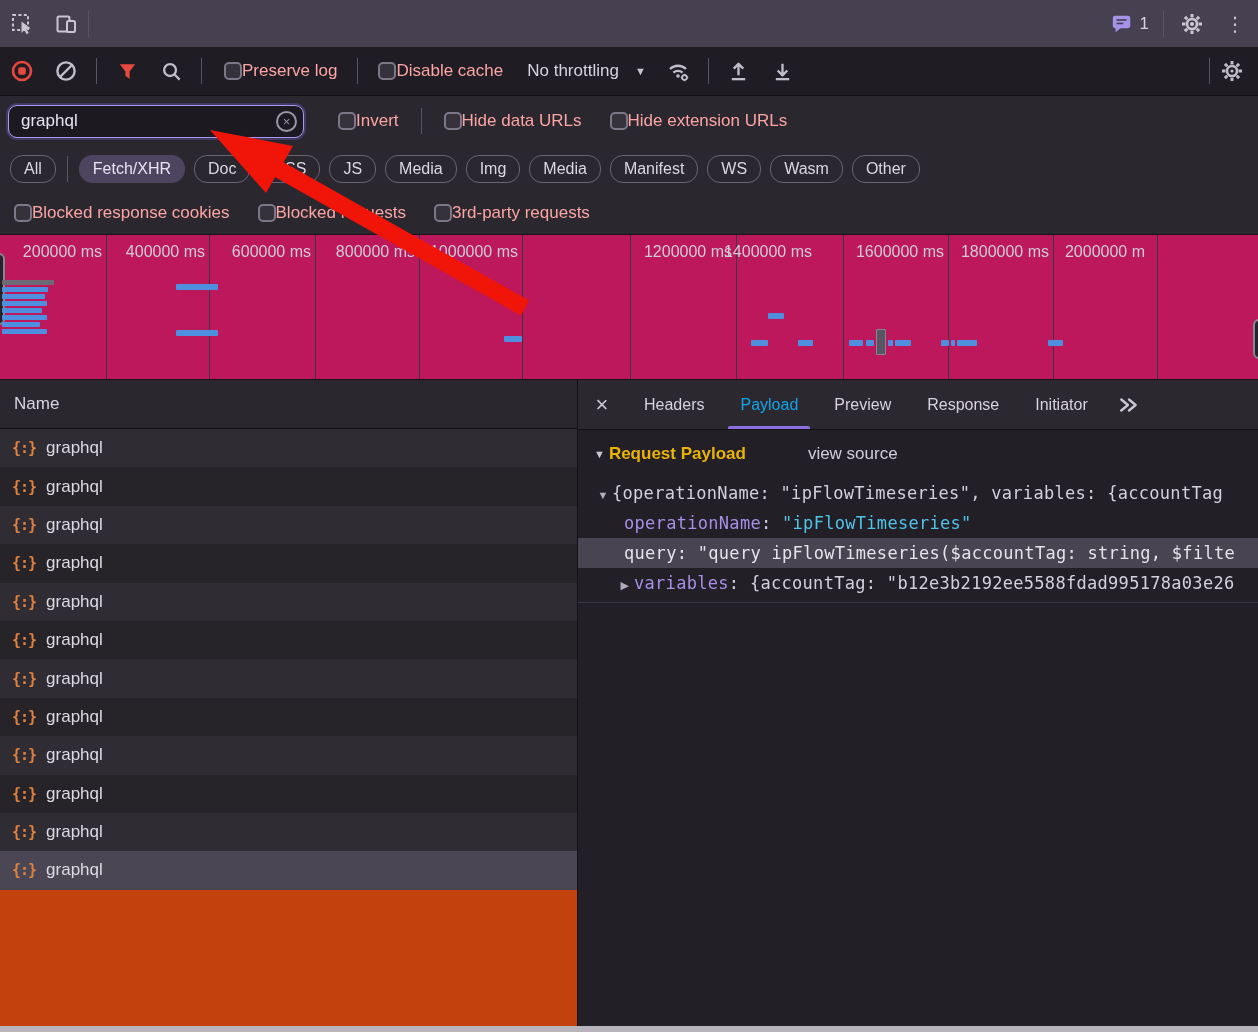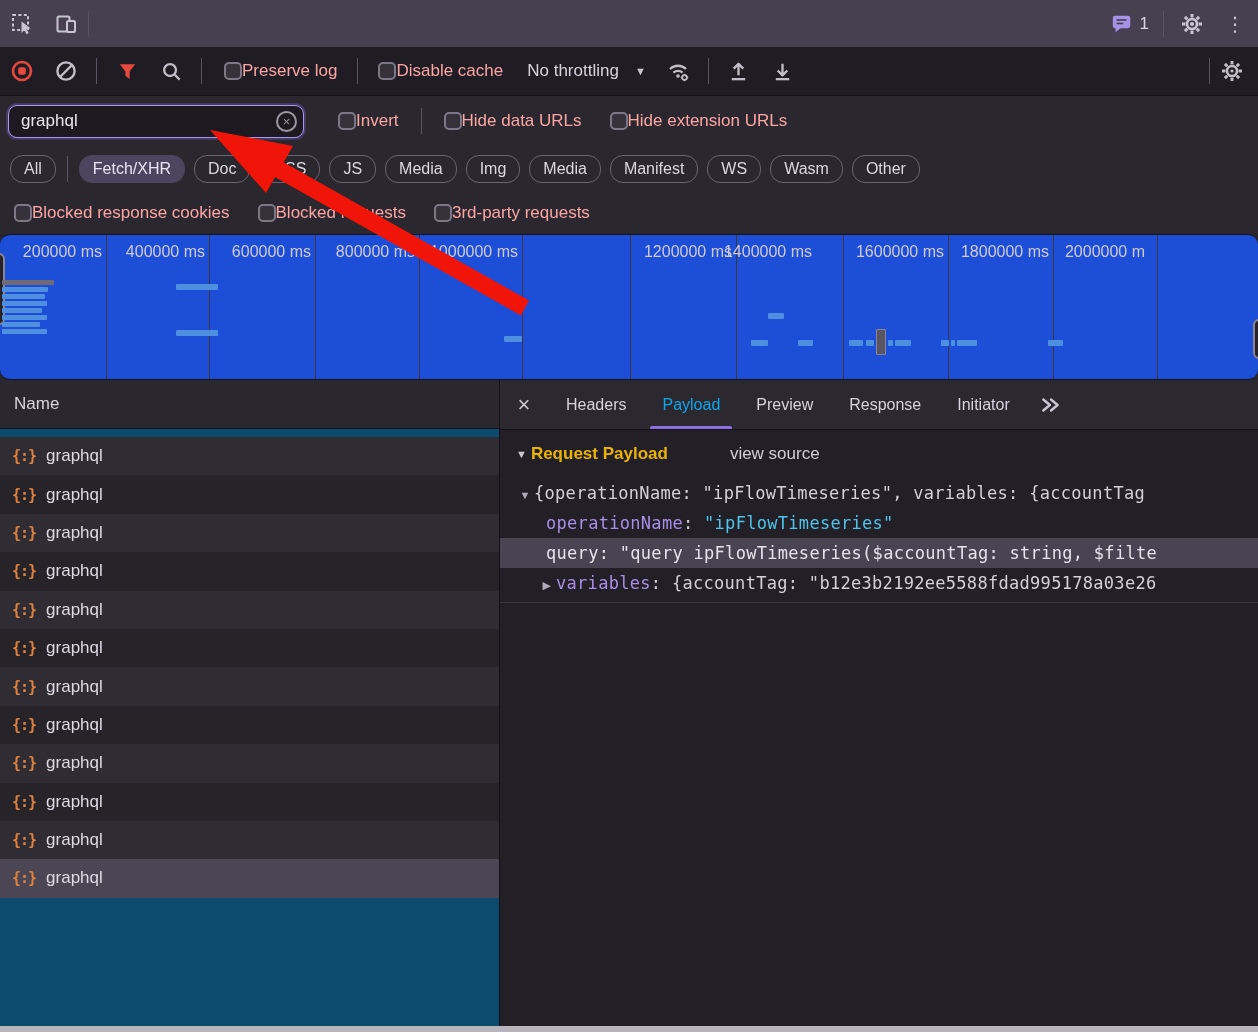--- a/index.html
+++ b/index.html
@@ -43,33 +43,33 @@
   #chips-row { position:absolute; left:0; top:146px; width:1258px; height:46px; background:#2a272e;
                display:flex; align-items:center; gap:9px; padding-left:10px; }
   .chip { border:1px solid #6a6472; border-radius:13px; padding:4px 13px; font-size:16px; color:#dcd8e3; white-space:nowrap; }
   .chip.active { background:#4d4560; border-color:#4d4560; color:#e9e3f4; }
 
   
   #blocked-row { position:absolute; left:0; top:192px; width:1258px; height:42px; background:#2a272e;
                  display:flex; align-items:center; }
 
   
-  #timeline { position:absolute; left:0; top:234px; width:1258px; height:146px; background:#1d4ed8;
-              border-top:1px solid #151318; border-bottom:1px solid #151318; overflow:hidden;border-radius:10px; }
+  #timeline { position:absolute; left:0; top:234px; width:1258px; height:146px; background:#be185d;
+              border-top:1px solid #151318; border-bottom:1px solid #151318; overflow:hidden; }
   .gridline { position:absolute; top:0; width:1px; height:146px; background:#3b3741; }
   .time-label { position:absolute; top:8px; width:170px; text-align:right; font-size:16px; color:#cfcbd6; }
   .tl-bar { position:absolute; border-radius:1px; }
   .tl-bar.blue { background:#4e8fe0; }
   .tl-bar.grey { background:#6e6a76; }
   .tl-bar.marker { background:#5a5564; border:1px solid #8a8496; }
   .grip { position:absolute; width:12px; border:2px solid #8a8591; border-radius:7px; background:#26232a; }
 
   
   #main { position:absolute; left:0; top:380px; width:1258px; height:646px; display:flex; }
-  #left-pane { width:500px; background:#0c4a6e; border-right:1px solid #131117; display:flex; flex-direction:column;gap:8px; }
+  #left-pane { width:578px; background:#c2410c; border-right:1px solid #131117; display:flex; flex-direction:column; }
   #name-header { height:49px; background:#2a272e; border-bottom:1px solid #131117; display:flex; align-items:center;
                  padding-left:14px; font-size:17px; color:#d9d5e0; flex:none; }
   #request-list { flex:1; overflow:hidden; }
   .req-row { height:38.4px; display:flex; align-items:center; padding-left:12px; font-size:17px; color:#dedae4; }
   .req-row.odd { background:#2f2c34; } .req-row.even { background:#262329; }
   .req-row.selected { background:#4b4654; }
   .braces { font-family:"DejaVu Sans Mono", monospace; color:#e0823f; font-size:15px; font-weight:bold;
             margin-right:10px; letter-spacing:-1px; }
 
   #right-pane { flex:1; background:#221f27; display:flex; flex-direction:column; overflow:hidden; }

